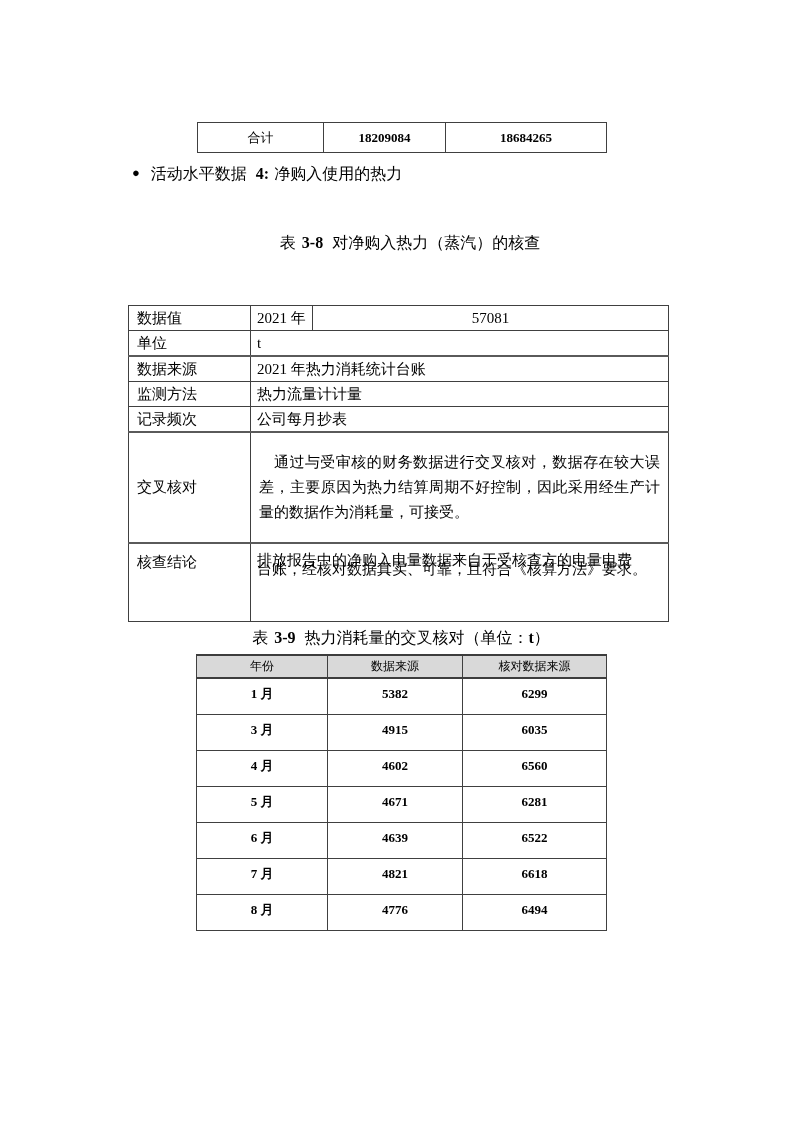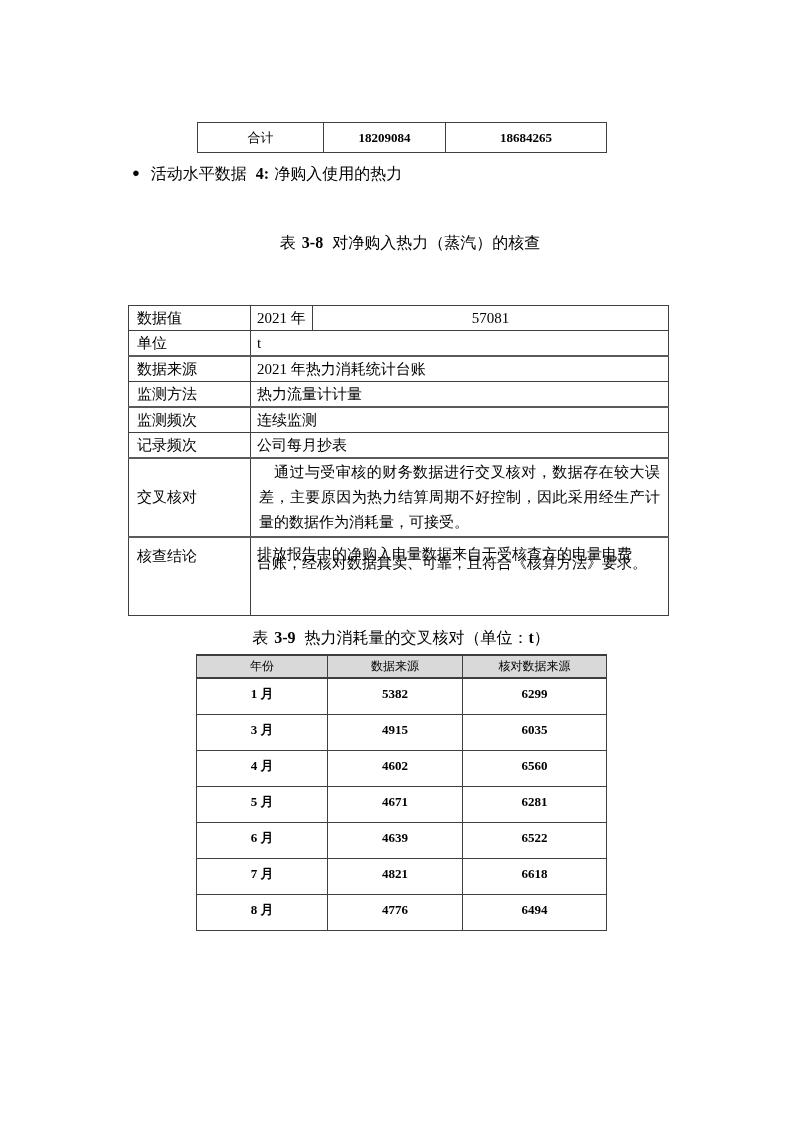--- a/index.html
+++ b/index.html
@@ -26,21 +26,21 @@
 
   
   #table38{position:absolute;left:128px;top:266px;width:540px;font-size:15px;margin-top:39px;}
   #table38 td{padding:0 6px;vertical-align:middle;}
   #table38 tr.rs td{height:24px;}
   #table38 td.lab{padding-left:8px;}
   #table38 td.year{padding-left:6px;}
   #table38 td.vcenter{text-align:center;}
   #table38 tr.thick-top td{border-top:2px solid #5a5a5a;}
   #table38 tr.cross td{height:74px;}
-  #table38 tr.cross p{margin:0;text-indent:1em;text-align:justify;line-height:25px;padding:1px 2px;}
+  #table38 tr.cross p{margin:0;text-indent:1em;text-align:justify;line-height:25px;padding:17px 2px;}
   #table38 tr.concl td{height:77px;vertical-align:top;}
   #table38 .concl-lines{padding-top:9px;}
   #table38 .concl-lines div{line-height:15px;white-space:nowrap;}
   #table38 .concl-lines div.l2{margin-top:-6px;}
 
   
   #t39-title{position:absolute;left:196px;top:628px;width:410px;text-align:center;font-size:16px;white-space:nowrap;}
 
   
   #table39{position:absolute;left:196px;top:654px;width:410px;text-align:center;}
@@ -91,24 +91,20 @@
     <td class="lab">单位</td>
     <td colspan="2">t</td>
   </tr>
   <tr class="rs thick-top">
     <td class="lab">数据来源</td>
     <td colspan="2">2021 年热力消耗统计台账</td>
   </tr>
   <tr class="rs">
     <td class="lab">监测方法</td>
     <td colspan="2">热力流量计计量</td>
-  </tr>
-  <tr class="rs thick-top">
-    <td class="lab">监测频次</td>
-    <td colspan="2">连续监测</td>
   </tr>
   <tr class="rs">
     <td class="lab">记录频次</td>
     <td colspan="2">公司每月抄表</td>
   </tr>
   <tr class="cross thick-top">
     <td class="lab">交叉核对</td>
     <td colspan="2">
       <p>通过与受审核的财务数据进行交叉核对，数据存在较大误差，主要原因为热力结算周期不好控制，因此采用经生产计量的数据作为消耗量，可接受。</p>
     </td>

